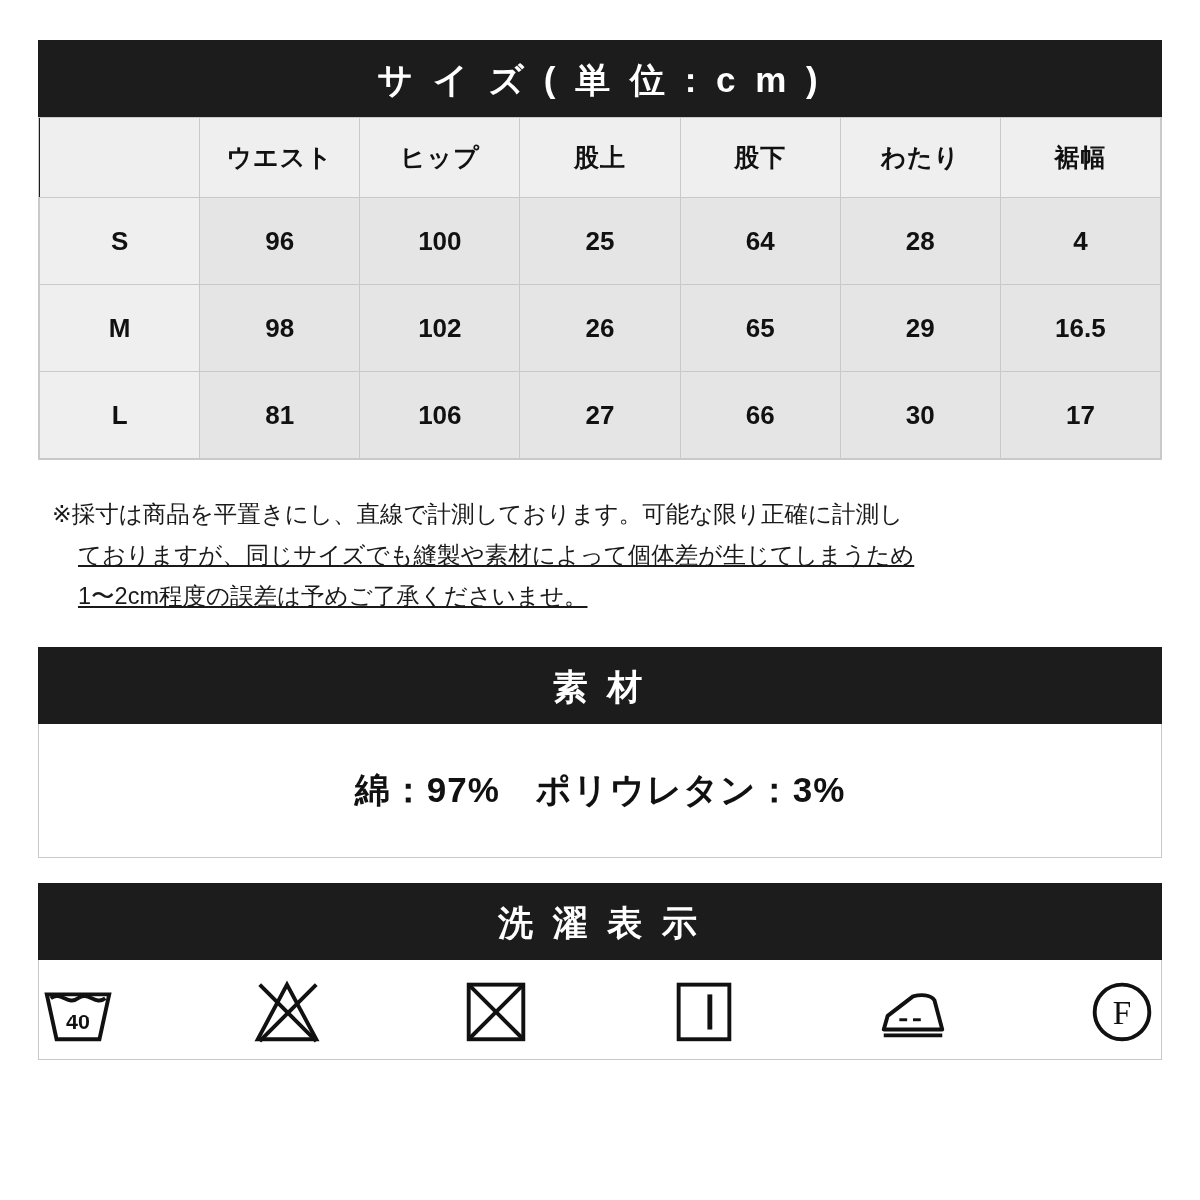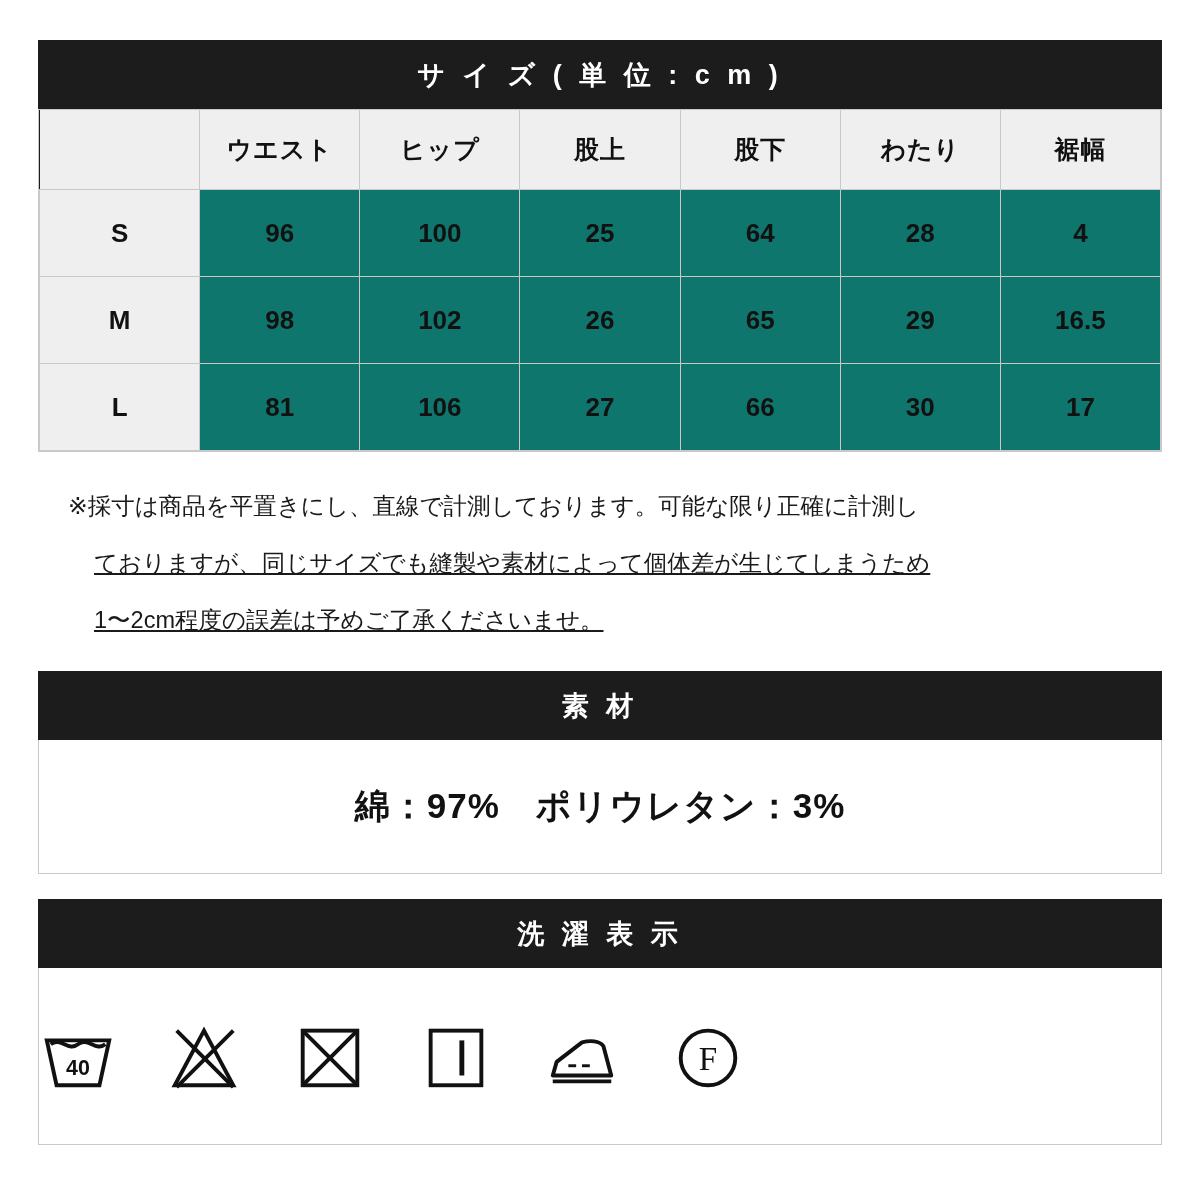--- a/index.html
+++ b/index.html
@@ -17,21 +17,21 @@
     height: 1200px;
     position: relative;
     padding: 40px 38px;
   }
 
   
   .section-head {
     background: #1c1c1c;
     color: #ffffff;
     text-align: center;
-    font-size: 27px;
+    font-size: 35px;
     font-weight: bold;
     letter-spacing: 5px;
     line-height: 1;
     padding: 22px 0 20px;
   }
 
   
   .size-block { width: 1124px; }
   table.size-table {
     width: 100%;
@@ -55,36 +55,36 @@
   }
   table.size-table thead th.corner {
     background: #efefef;
     border-left: 1px solid #1c1c1c;
   }
   table.size-table tbody th {
     background: #efefef;
     width: 124px;
     font-size: 26px;
   }
-  table.size-table tbody td { background: #0f766e; margin-left: 42px; }
+  table.size-table tbody td { background: #e5e5e5; margin-left: 42px; }
   .size-table-wrap { border: 1px solid #c9c9c9; border-top: none; }
 
   
   .notes {
     margin: 34px 0 0 0;
     padding: 0 14px;
   }
   .note {
     font-size: 23.5px;
     line-height: 1.75;
     color: #1a1a1a;
     margin-bottom: 30px;
     text-indent: 0;
   }
-  .note p { margin: 16px; }
+  .note p { margin: 0; }
   .note p.indent { padding-left: 26px; text-decoration: underline; }
 
   
   .material-block { margin-top: 14px; width: 1124px; border-radius: 6px; }
   .material-body {
     border: 1px solid #c9c9c9;
     border-top: none;
     height: 134px;
     display: flex;
     align-items: center;
@@ -92,24 +92,24 @@
     font-size: 35px;
     font-weight: bold;
     letter-spacing: 1px;
   }
 
   
   .wash-block { margin-top: 25px; width: 1124px; }
   .wash-body {
     border: 1px solid #c9c9c9;
     border-top: none;
-    height: 177px;
+    height: 100px;
     display: flex;
     align-items: center;
-    justify-content: flex-start;
+    justify-content: space-between;
     gap: 48px;
   }
   .wash-icon { width: 78px; height: 78px; }
   .wash-icon svg { display: block; }
 </style>
 </head>
 <body>
 
 <div class="page">
 

